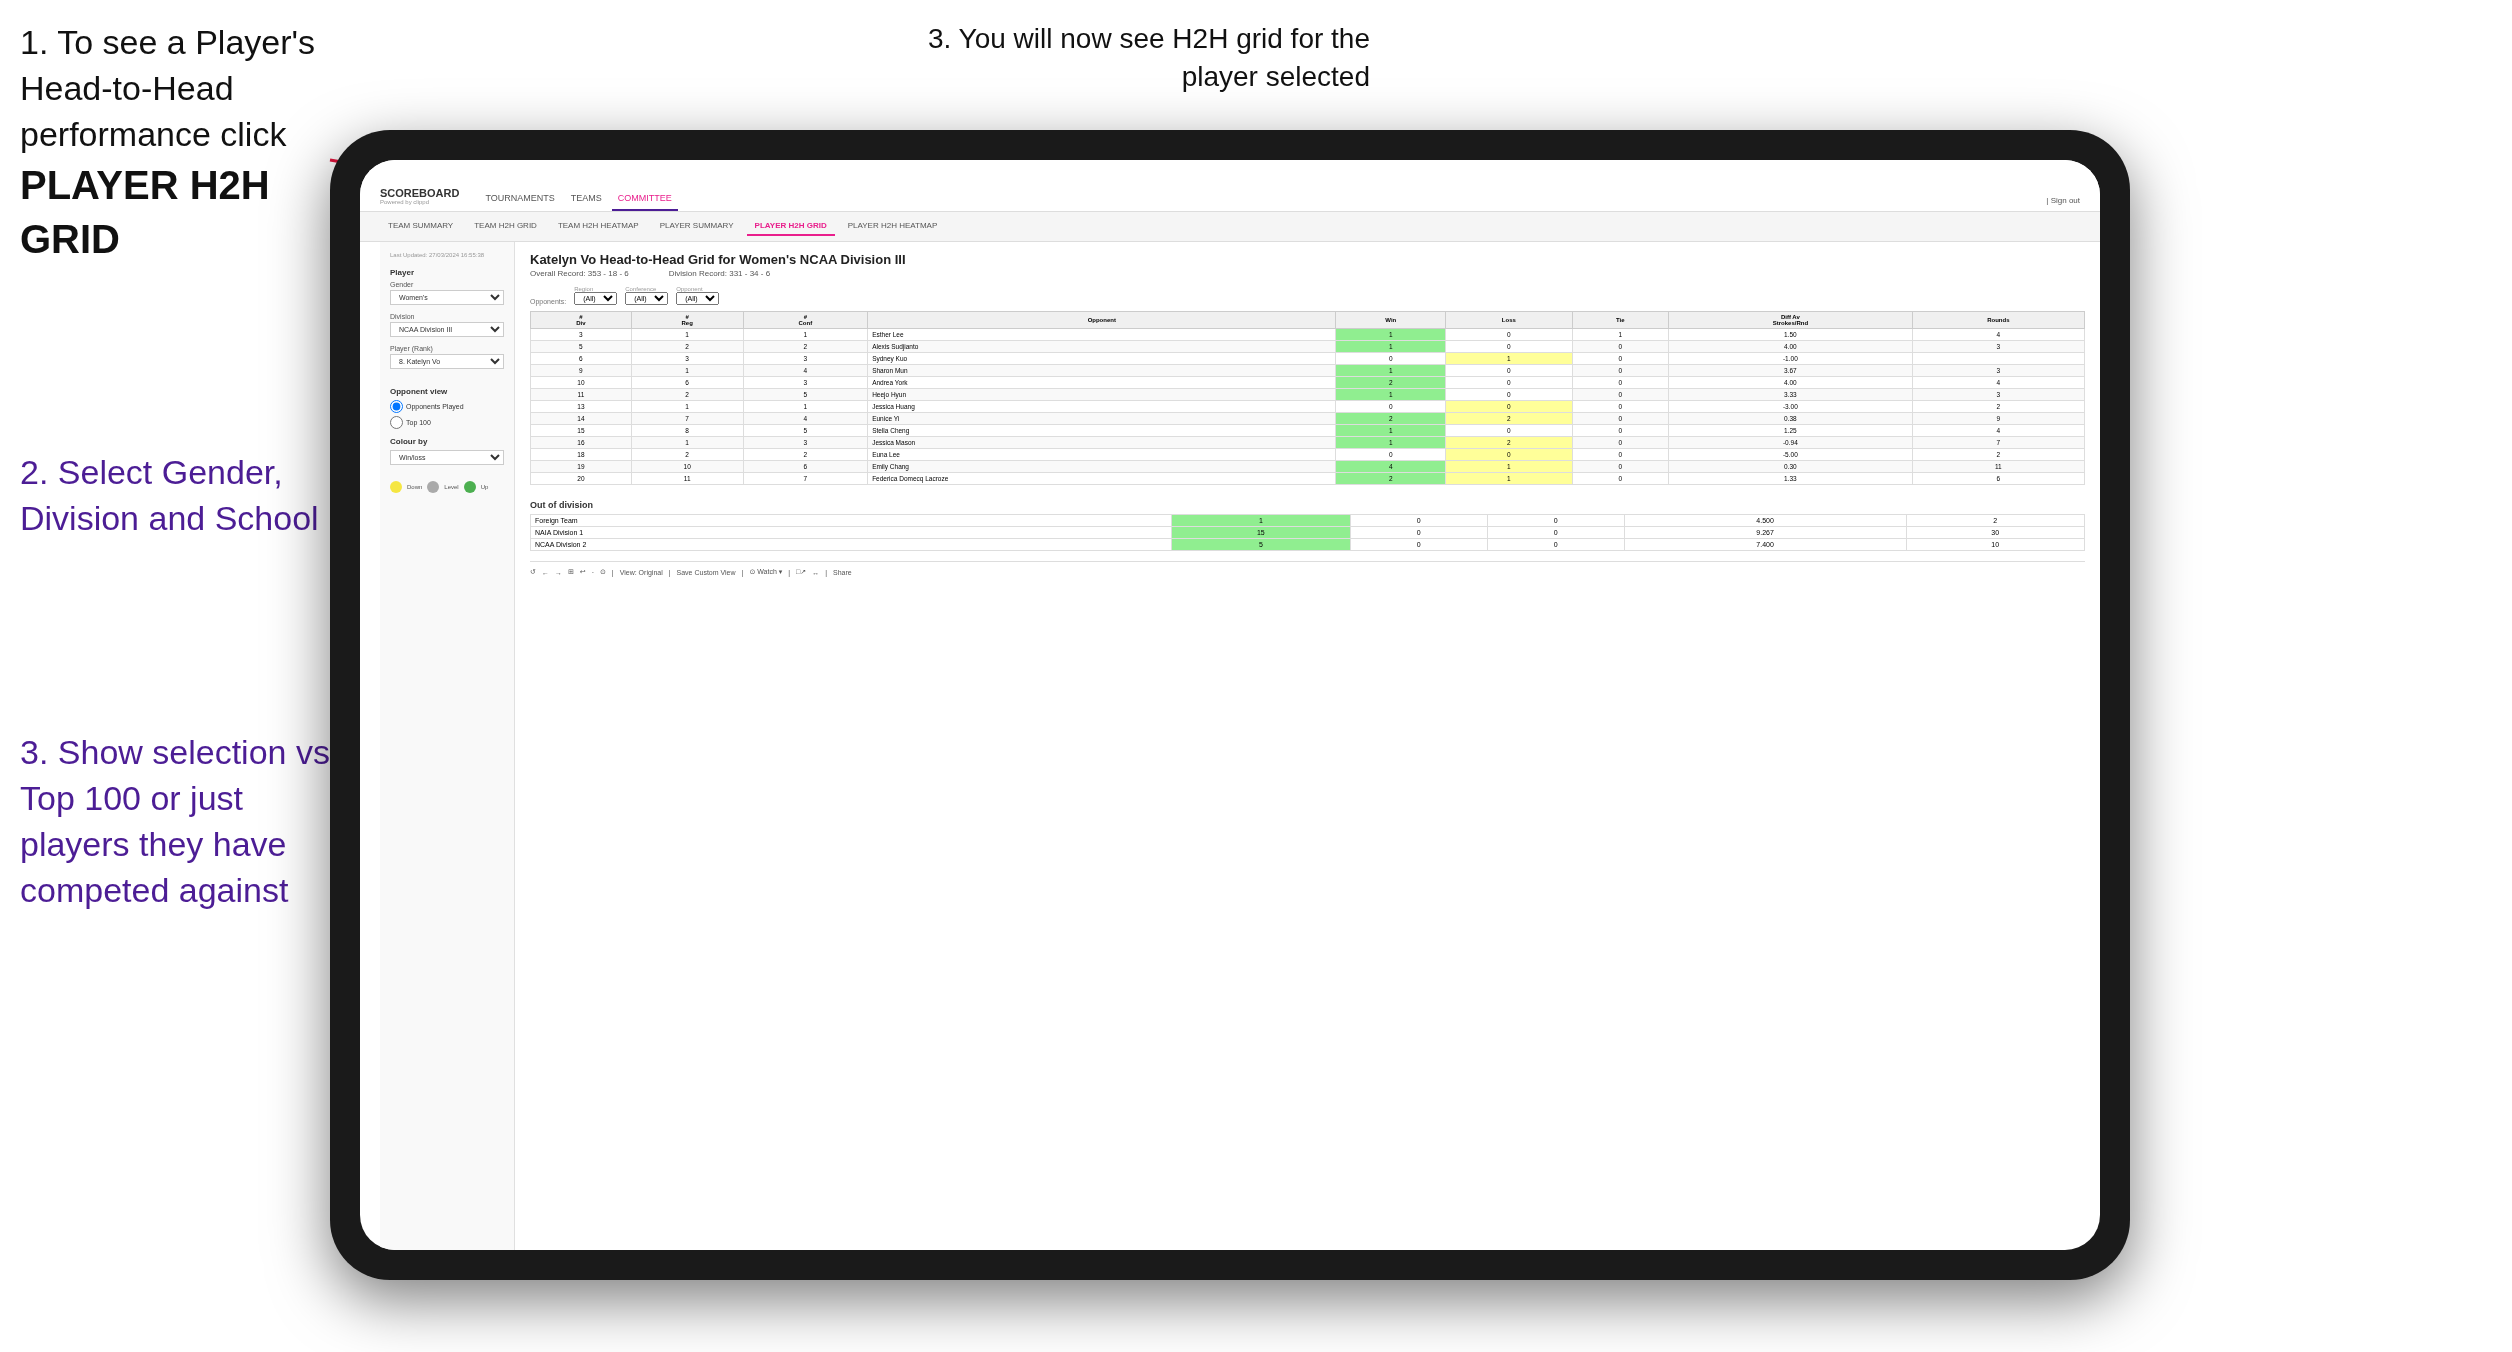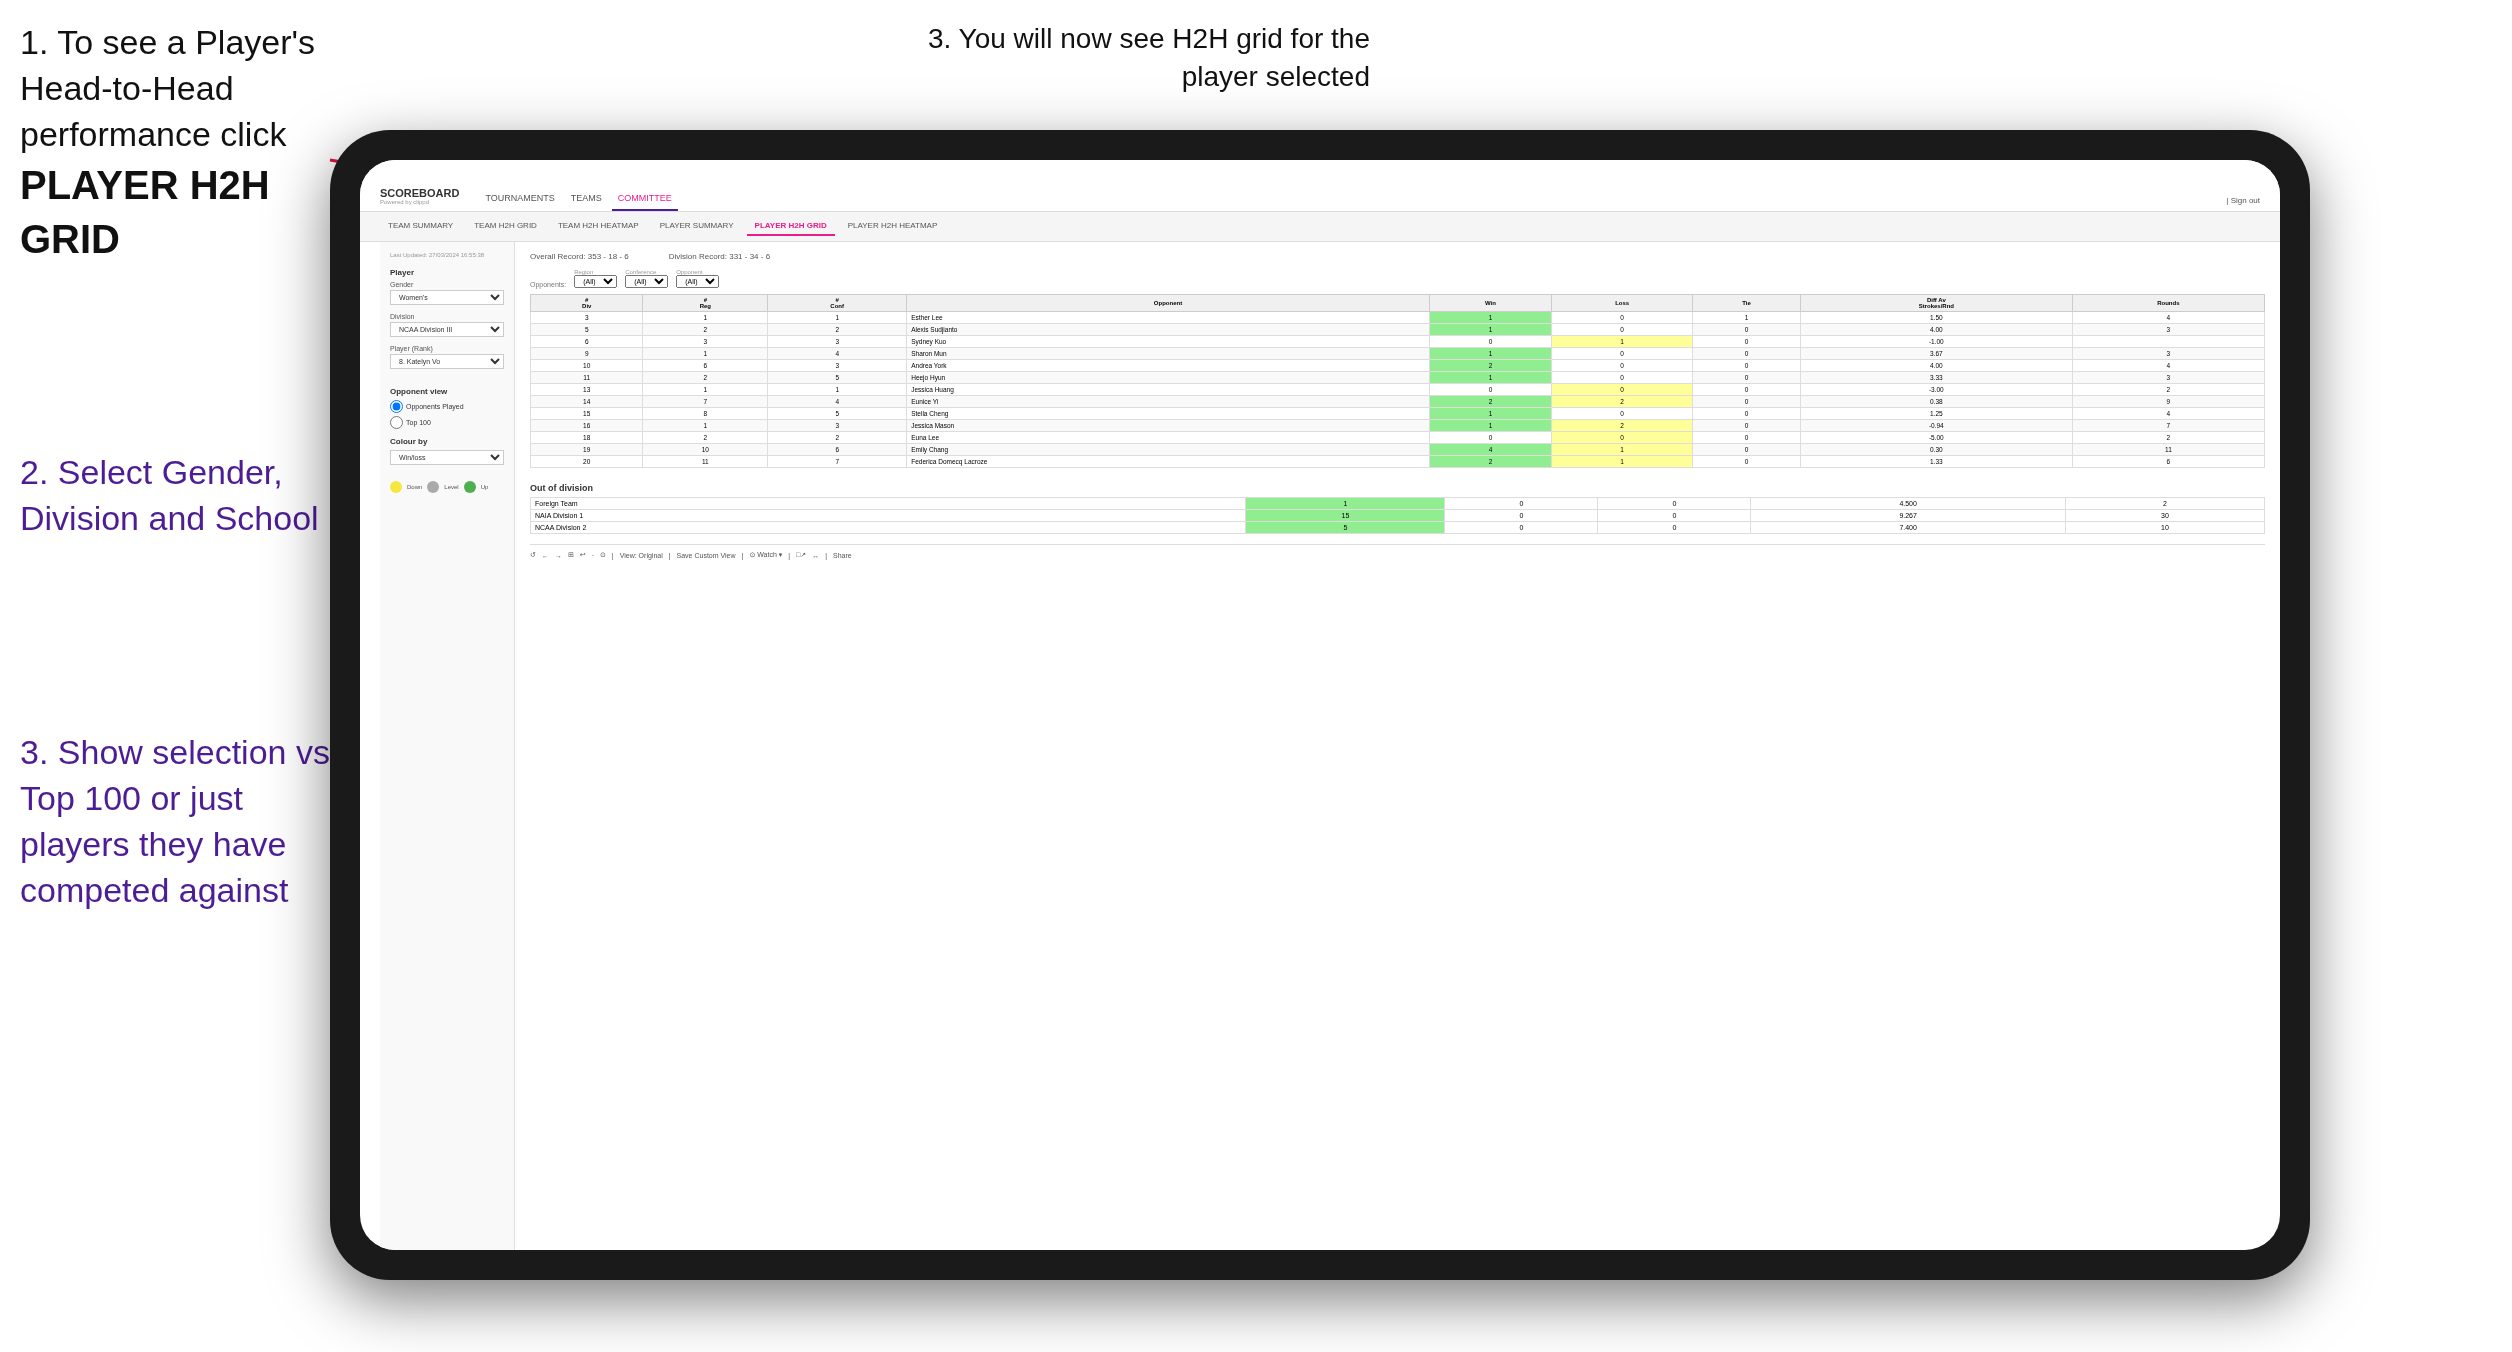--- a/index.html
+++ b/index.html
@@ -24,21 +24,21 @@
     .instr-1 strong {
       font-size: 40px;
       font-weight: 900;
     }
 
     
     .tablet-frame {
       position: absolute;
       left: 330px;
       top: 130px;
-      width: 1980px;
+      width: 1800px;
       height: 1150px;
       background: #1a1a1a;
       border-radius: 60px;
       padding: 30px;
       box-shadow: 0 20px 60px rgba(0,0,0,0.5);
     }
 
     .tablet-screen {
       width: 100%;
       height: 100%;
@@ -349,20 +349,21 @@
           <div class="colour-dot" style="background:#f5e642;"></div>
           <span class="colour-label">Down</span>
           <div class="colour-dot" style="background:#aaaaaa;"></div>
           <span class="colour-label">Level</span>
           <div class="colour-dot" style="background:#4caf50;"></div>
           <span class="colour-label">Up</span>
         </div>
       </div>
 
       <div class="content-area">
+        <div class="page-title">Katelyn Vo Head-to-Head Grid for Women's NCAA Division III</div>
 
         <div class="record-row">
           <span>Overall Record: 353 - 18 - 6</span>
           <span>Division Record: 331 - 34 - 6</span>
         </div>
 
         <div style="display:flex; align-items:flex-end; gap:8px; margin-bottom:6px;">
           <span style="font-size:7px; color:#777;">Opponents:</span>
           <div>
             <div style="font-size:6px; color:#999;">Region</div>

